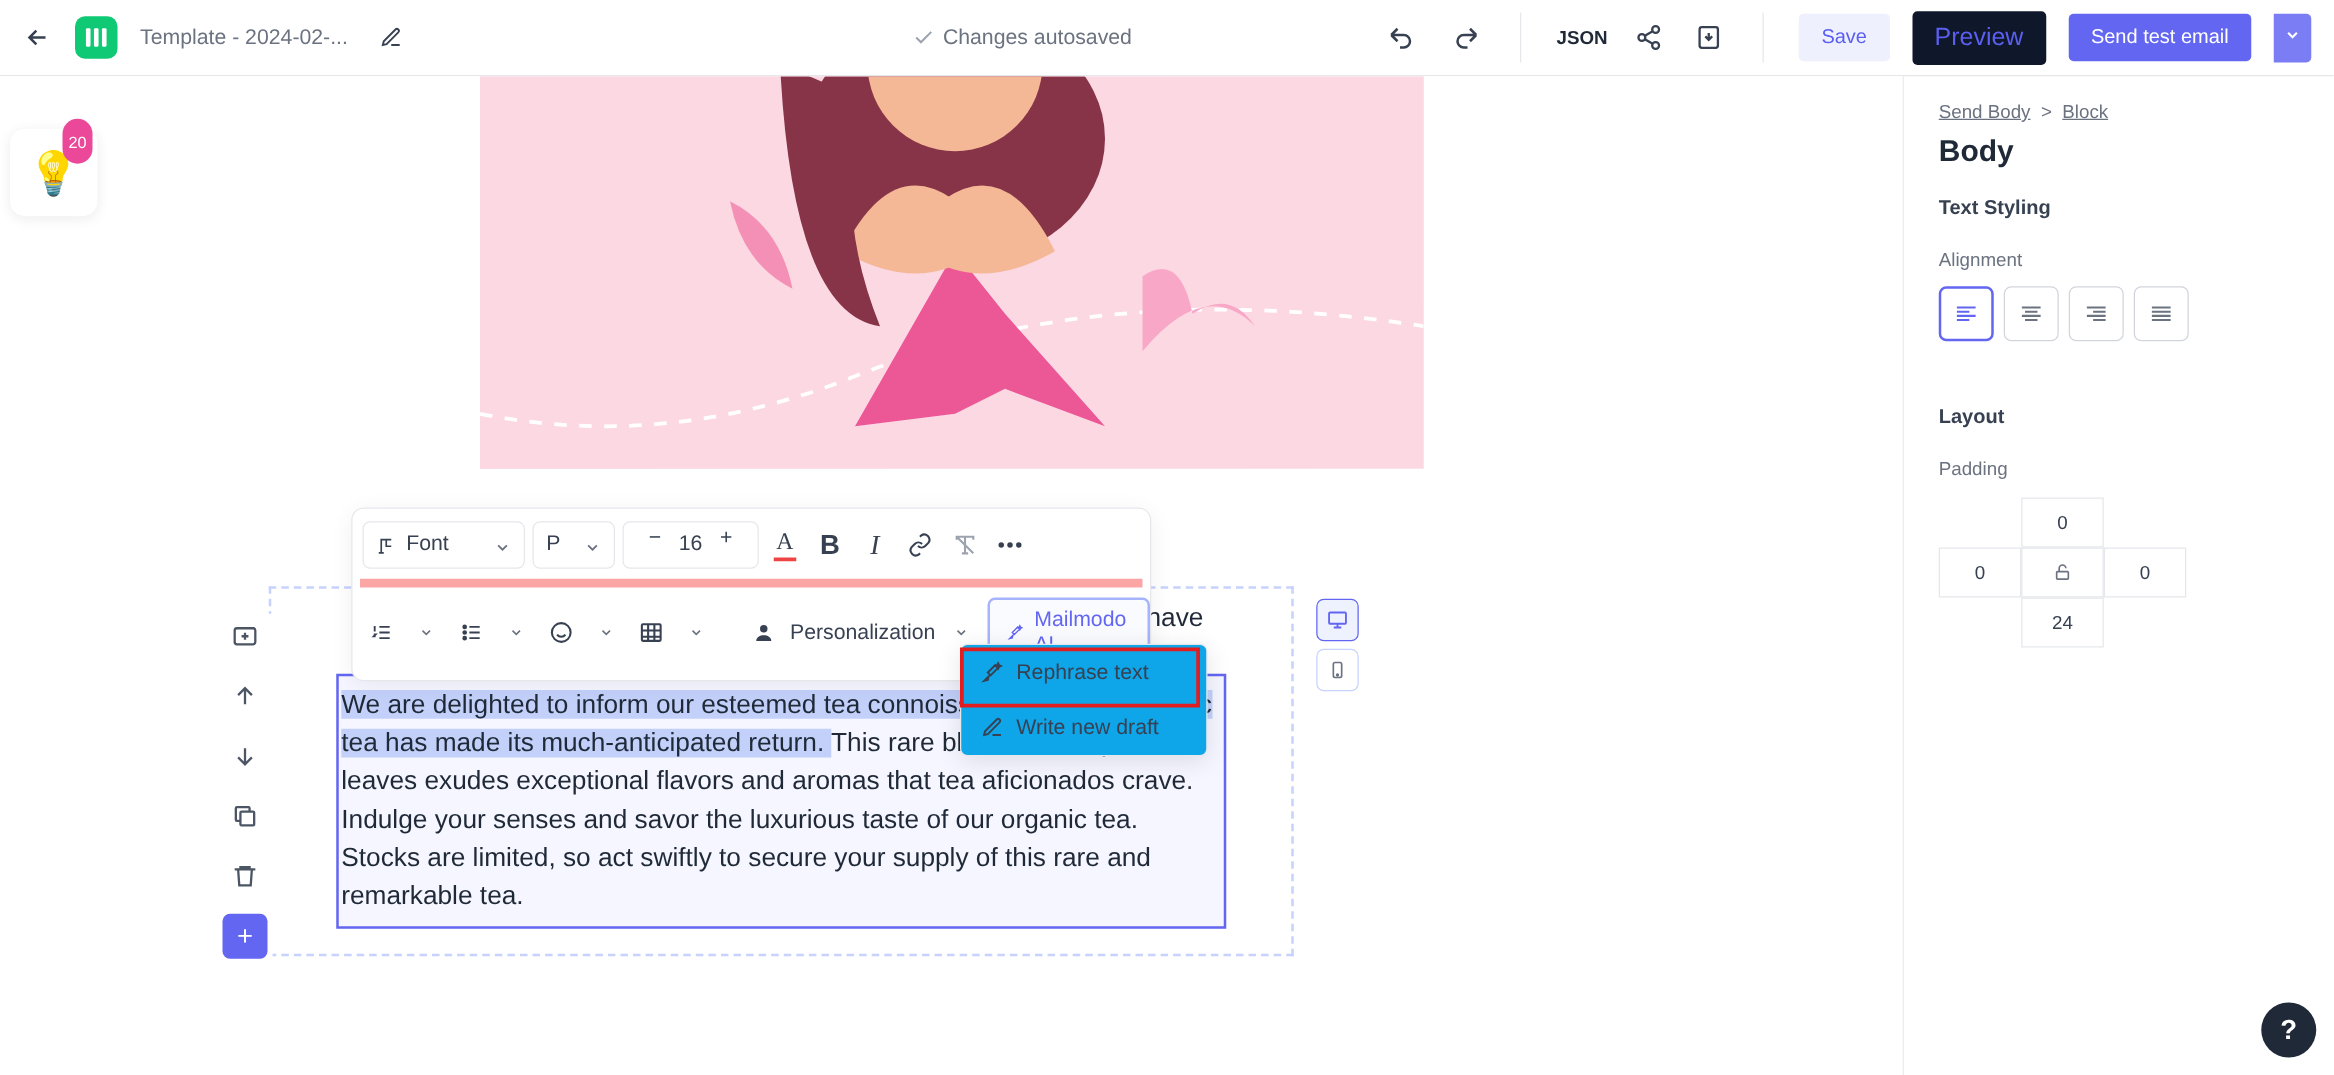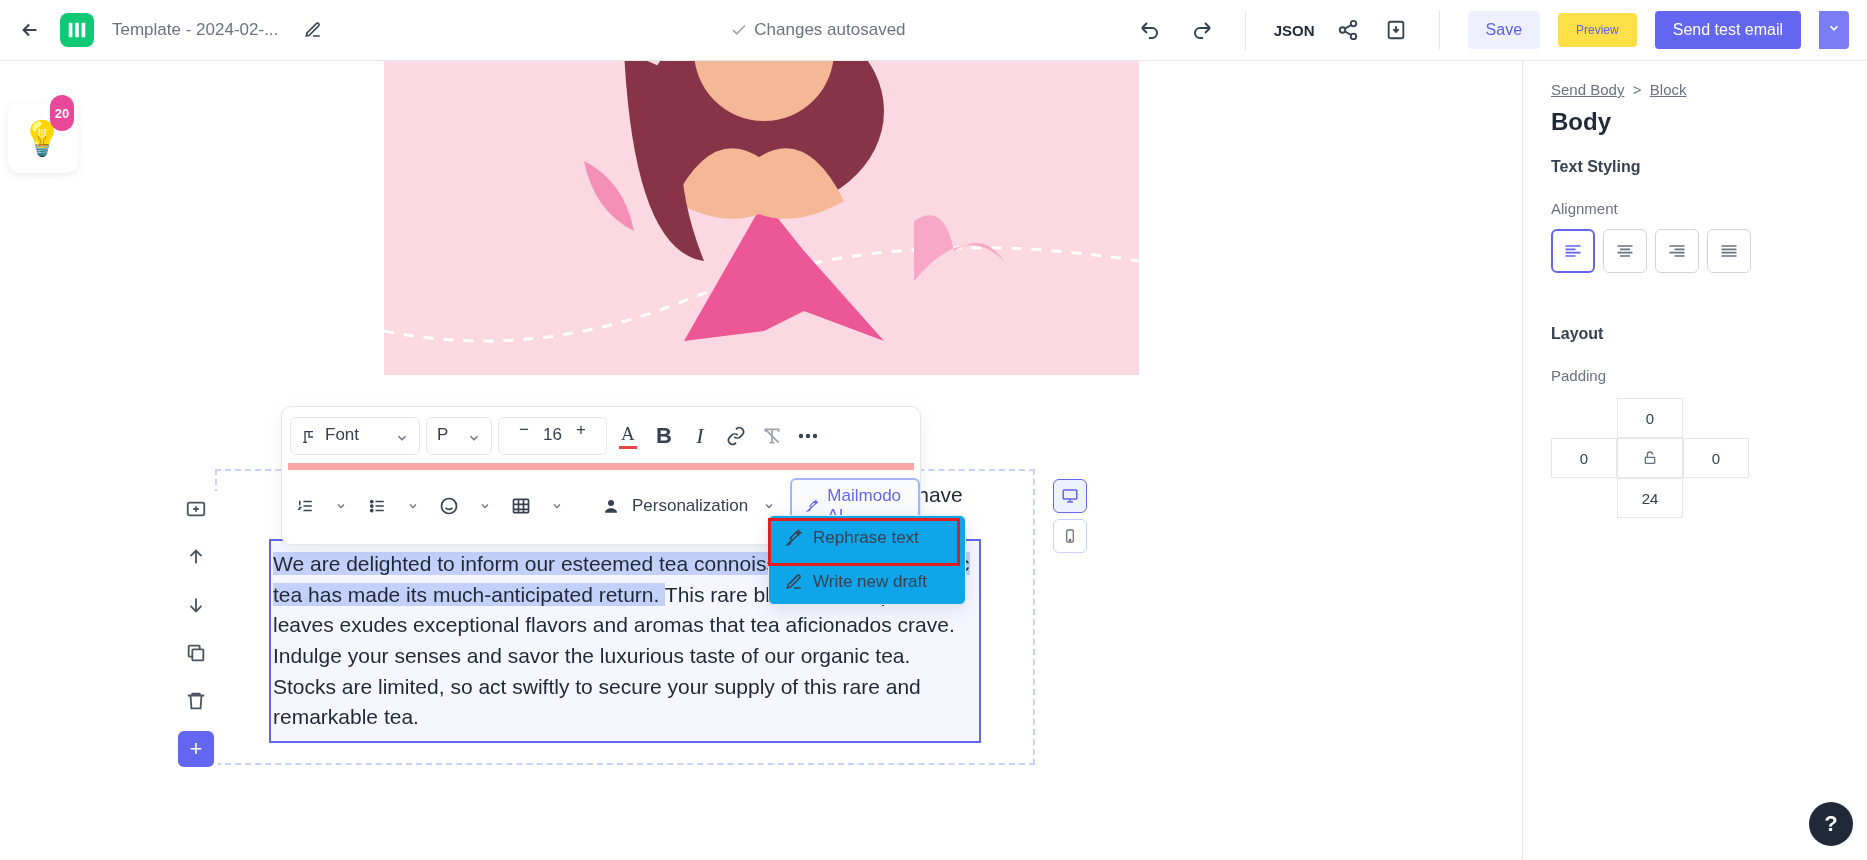--- a/index.html
+++ b/index.html
@@ -10,33 +10,33 @@
 .back-arrow { width: 24px; height: 24px; display: flex; align-items: center; justify-content: center; cursor: pointer; }
 .logo { width: 34px; height: 34px; background: #10c975; border-radius: 8px; display: flex; align-items: center; justify-content: center; color: #fff; font-weight: bold; }
 .title-text { color: #6b7280; font-size: 17px; }
 .edit-pencil { width: 18px; height: 18px; cursor: pointer; margin-left: 8px; }
 .autosave { color: #6b7280; font-size: 17px; display: flex; align-items: center; gap: 6px; margin-left: 390px; }
 .spacer { flex: 1; }
 .topbar-btn { display: flex; align-items: center; justify-content: center; cursor: pointer; padding: 4px; }
 .json-label { font-weight: 700; font-size: 15px; color: #1f2937; }
 .vsep { width: 1px; height: 40px; background: #e5e7eb; margin: 0 10px; }
 .save-btn { background: #eef0fe; color: #5b5fef; padding: 10px 18px; border-radius: 4px; font-size: 16px; cursor: pointer; }
-.preview-btn { background: #fde047; color: #5b5fef; padding: 10px 18px; border-radius: 4px; font-size: 12px; cursor: pointer; }
+.preview-btn { background: #0f172a; color: #5b5fef; padding: 10px 18px; border-radius: 4px; font-size: 20px; cursor: pointer; }
 .send-btn { background: #6366f1; color: #fff; padding: 10px 18px; border-radius: 4px; font-size: 16px; cursor: pointer; display: flex; align-items: center; }
 .send-chevron { background: #7a7df3; color: #fff; padding: 10px 8px; border-radius: 0 4px 4px 0; cursor: pointer; }
 
 
 .main { display: flex; height: calc(100% - 61px); }
 .canvas-area { flex: 1; position: relative; background: #fff; display: flex; justify-content: center; overflow: hidden; }
 .right-panel { width: 345px; border-left: 1px solid #e5e7eb; padding: 20px 28px; }
 
 
 .tip-badge { position: absolute; left: 8px; top: 42px; width: 70px; height: 70px; background: #fff; border-radius: 12px; box-shadow: 0 2px 10px rgba(0,0,0,0.08); display: flex; align-items: center; justify-content: center; }
 .tip-bulb { font-size: 34px; position: relative; }
-.tip-count { position: absolute; top: -8px; right: 4px; background: #ec4899; color: #fff; border-radius: 12px; min-width: 24px; height: 36px; font-size: 13px; display: flex; align-items: center; justify-content: center; font-weight: 700; padding: 0 4px; }
+.tip-count { position: absolute; top: -8px; right: 4px; background: #ec4899; color: #fff; border-radius: 12px; min-width: 24px; height: 36px; font-size: 13px; display: flex; align-items: center; justify-content: center; font-weight: 400; padding: 0 4px; }
 
 
 .email-canvas { width: 755px; background: #fff; position: relative; margin-top: 0; }
 .hero-image { width: 100%; height: 314px; background: linear-gradient(135deg, #fcd5e0 0%, #fce4ec 100%); position: relative; overflow: hidden; }
 .hero-svg { width: 100%; height: 100%; }
 
 
 .text-toolbar { position: absolute; top: 345px; left: 281px; width: 640px; background: #fff; border: 1px solid #e5e7eb; border-radius: 10px; box-shadow: 0 4px 20px rgba(0,0,0,0.06); padding: 6px; z-index: 20; }
 .toolbar-row { display: flex; align-items: center; gap: 6px; padding: 4px 2px; }
 .toolbar-row + .toolbar-row { border-top: 7px solid #fca5a5; margin-top: 4px; padding-top: 8px; }

